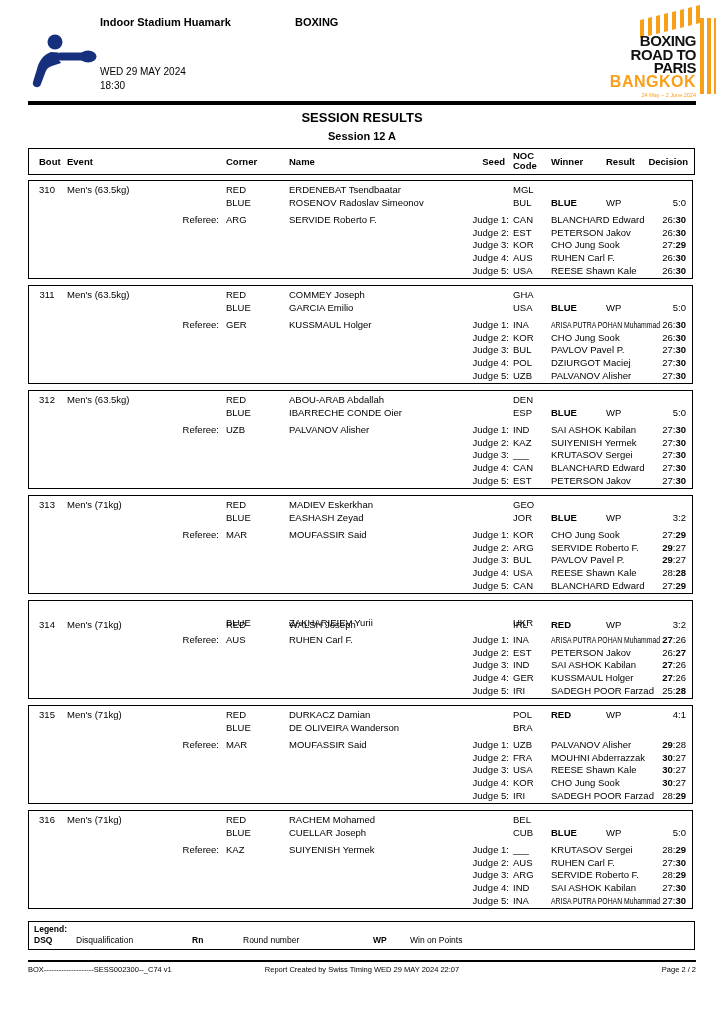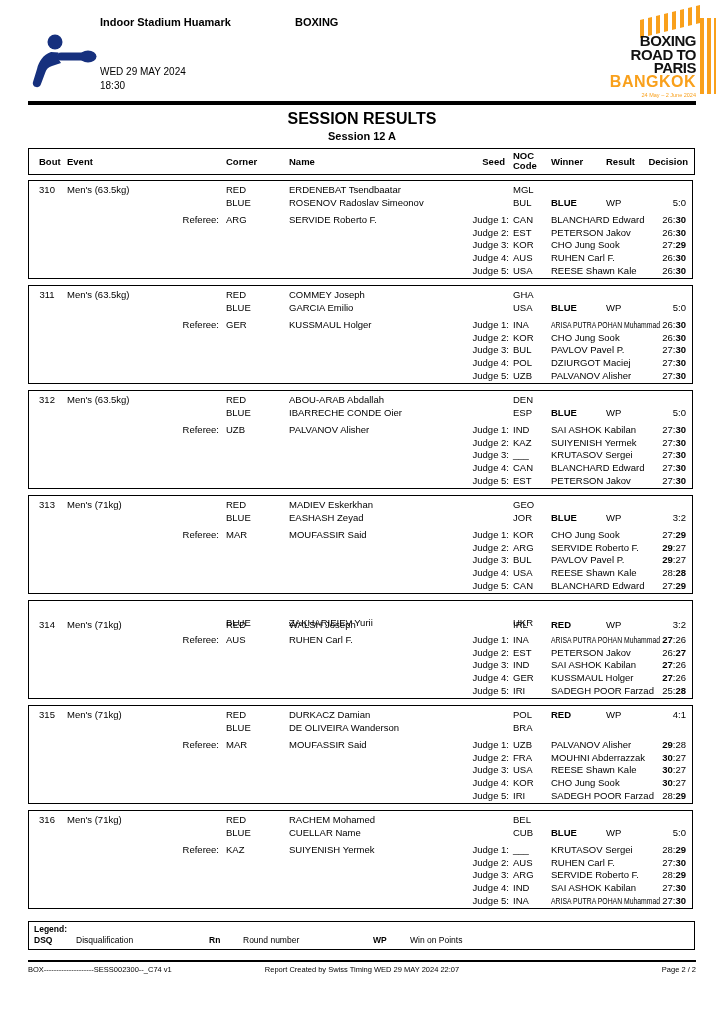--- a/index.html
+++ b/index.html
@@ -20,21 +20,21 @@
   .logo-diag{position:absolute;top:0;right:12px;width:64px;height:18px;transform:skewY(-14deg);
      background:repeating-linear-gradient(90deg,var(--orange) 0 4px,#fff 4px 8px);}
   .logo-text{position:absolute;right:20px;top:22px;text-align:right;line-height:13.5px;}
   .logo-line{font-size:15px;font-weight:bold;letter-spacing:-0.5px;color:#111;}
   .logo-city{font-size:16px;font-weight:bold;color:var(--orange);letter-spacing:0.5px;}
   .logo-dates{font-size:5.5px;color:var(--orange);margin-top:1px;}
 
   .top-rule{position:absolute;left:28px;top:101px;width:668px;height:4px;background:#000;}
 
   
-  .title   {position:absolute;left:28px;top:110px;width:668px;text-align:center;font-size:16px;font-weight:bold;}
+  .title   {position:absolute;left:28px;top:110px;width:668px;text-align:center;font-size:13px;font-weight:bold;}
   .subtitle{position:absolute;left:28px;top:130px;width:668px;text-align:center;font-size:11px;font-weight:bold;}
 
   
   .thead{position:absolute;left:28px;top:148px;width:665px;height:25px;border:1.5px solid #000;
          font-size:9.5px;font-weight:bold;}
   .thead .f{top:7px;}
   .thead .noc2{top:2px;line-height:10px;}
 
   
   .f{position:absolute;white-space:nowrap;}
@@ -58,21 +58,21 @@
   .b-box{position:relative;height:97px;border:1.5px solid #000;margin-bottom:6px;}
   .b-row{position:absolute;left:0;right:0;height:13px;font-size:9.5px;line-height:12px;}
   .condensed{display:inline-block;transform:scaleX(.72);transform-origin:left center;}
 
   
   .legend{position:absolute;left:28px;top:921px;width:665px;height:27px;border:1.5px solid #000;font-size:8.5px;}
   .lg-title{position:absolute;left:5px;top:2px;font-weight:bold;}
   .lg-abbr{position:absolute;top:13px;font-weight:bold;}
   .lg-desc{position:absolute;top:13px;}
   .lg-a0{left:5px;}   .lg-d0{left:47px;}
-  .lg-a1{left:180px;} .lg-d1{left:214px;}
+  .lg-a1{left:163px;} .lg-d1{left:214px;}
   .lg-a2{left:344px;} .lg-d2{left:381px;}
 
   
   .foot-rule{position:absolute;left:28px;top:960px;width:668px;height:2px;background:#000;}
   .foot{position:absolute;left:28px;top:965px;width:668px;font-size:7.5px;}
   .foot-left{position:absolute;left:0;}
   .foot-center{position:absolute;left:0;width:100%;text-align:center;}
   .foot-right{position:absolute;right:0;margin-left:12px;}
 
   b{font-weight:bold;}
@@ -447,21 +447,21 @@
       <div class="b-box">
         <div class="b-row" style="top: 3px;">
           <span class="f bout">316</span>
           <span class="f event">Men's (71kg)</span>
           <span class="f corner">RED</span>
           <span class="f name">RACHEM Mohamed</span>
           <span class="f noc">BEL</span>
         </div>
         <div class="b-row" style="top: 15.5px;">
           <span class="f corner">BLUE</span>
-          <span class="f name">CUELLAR Name</span>
+          <span class="f name">CUELLAR Joseph</span>
           <span class="f noc">CUB</span>
           <span class="f winner">BLUE</span>
           <span class="f result">WP</span>
           <span class="f decision">5:0</span>
         </div>
         <div class="b-row" style="top: 33px;">
           <span class="f reflabel">Referee:</span>
           <span class="f corner">KAZ</span>
           <span class="f name">SUIYENISH Yermek</span>
         </div>

